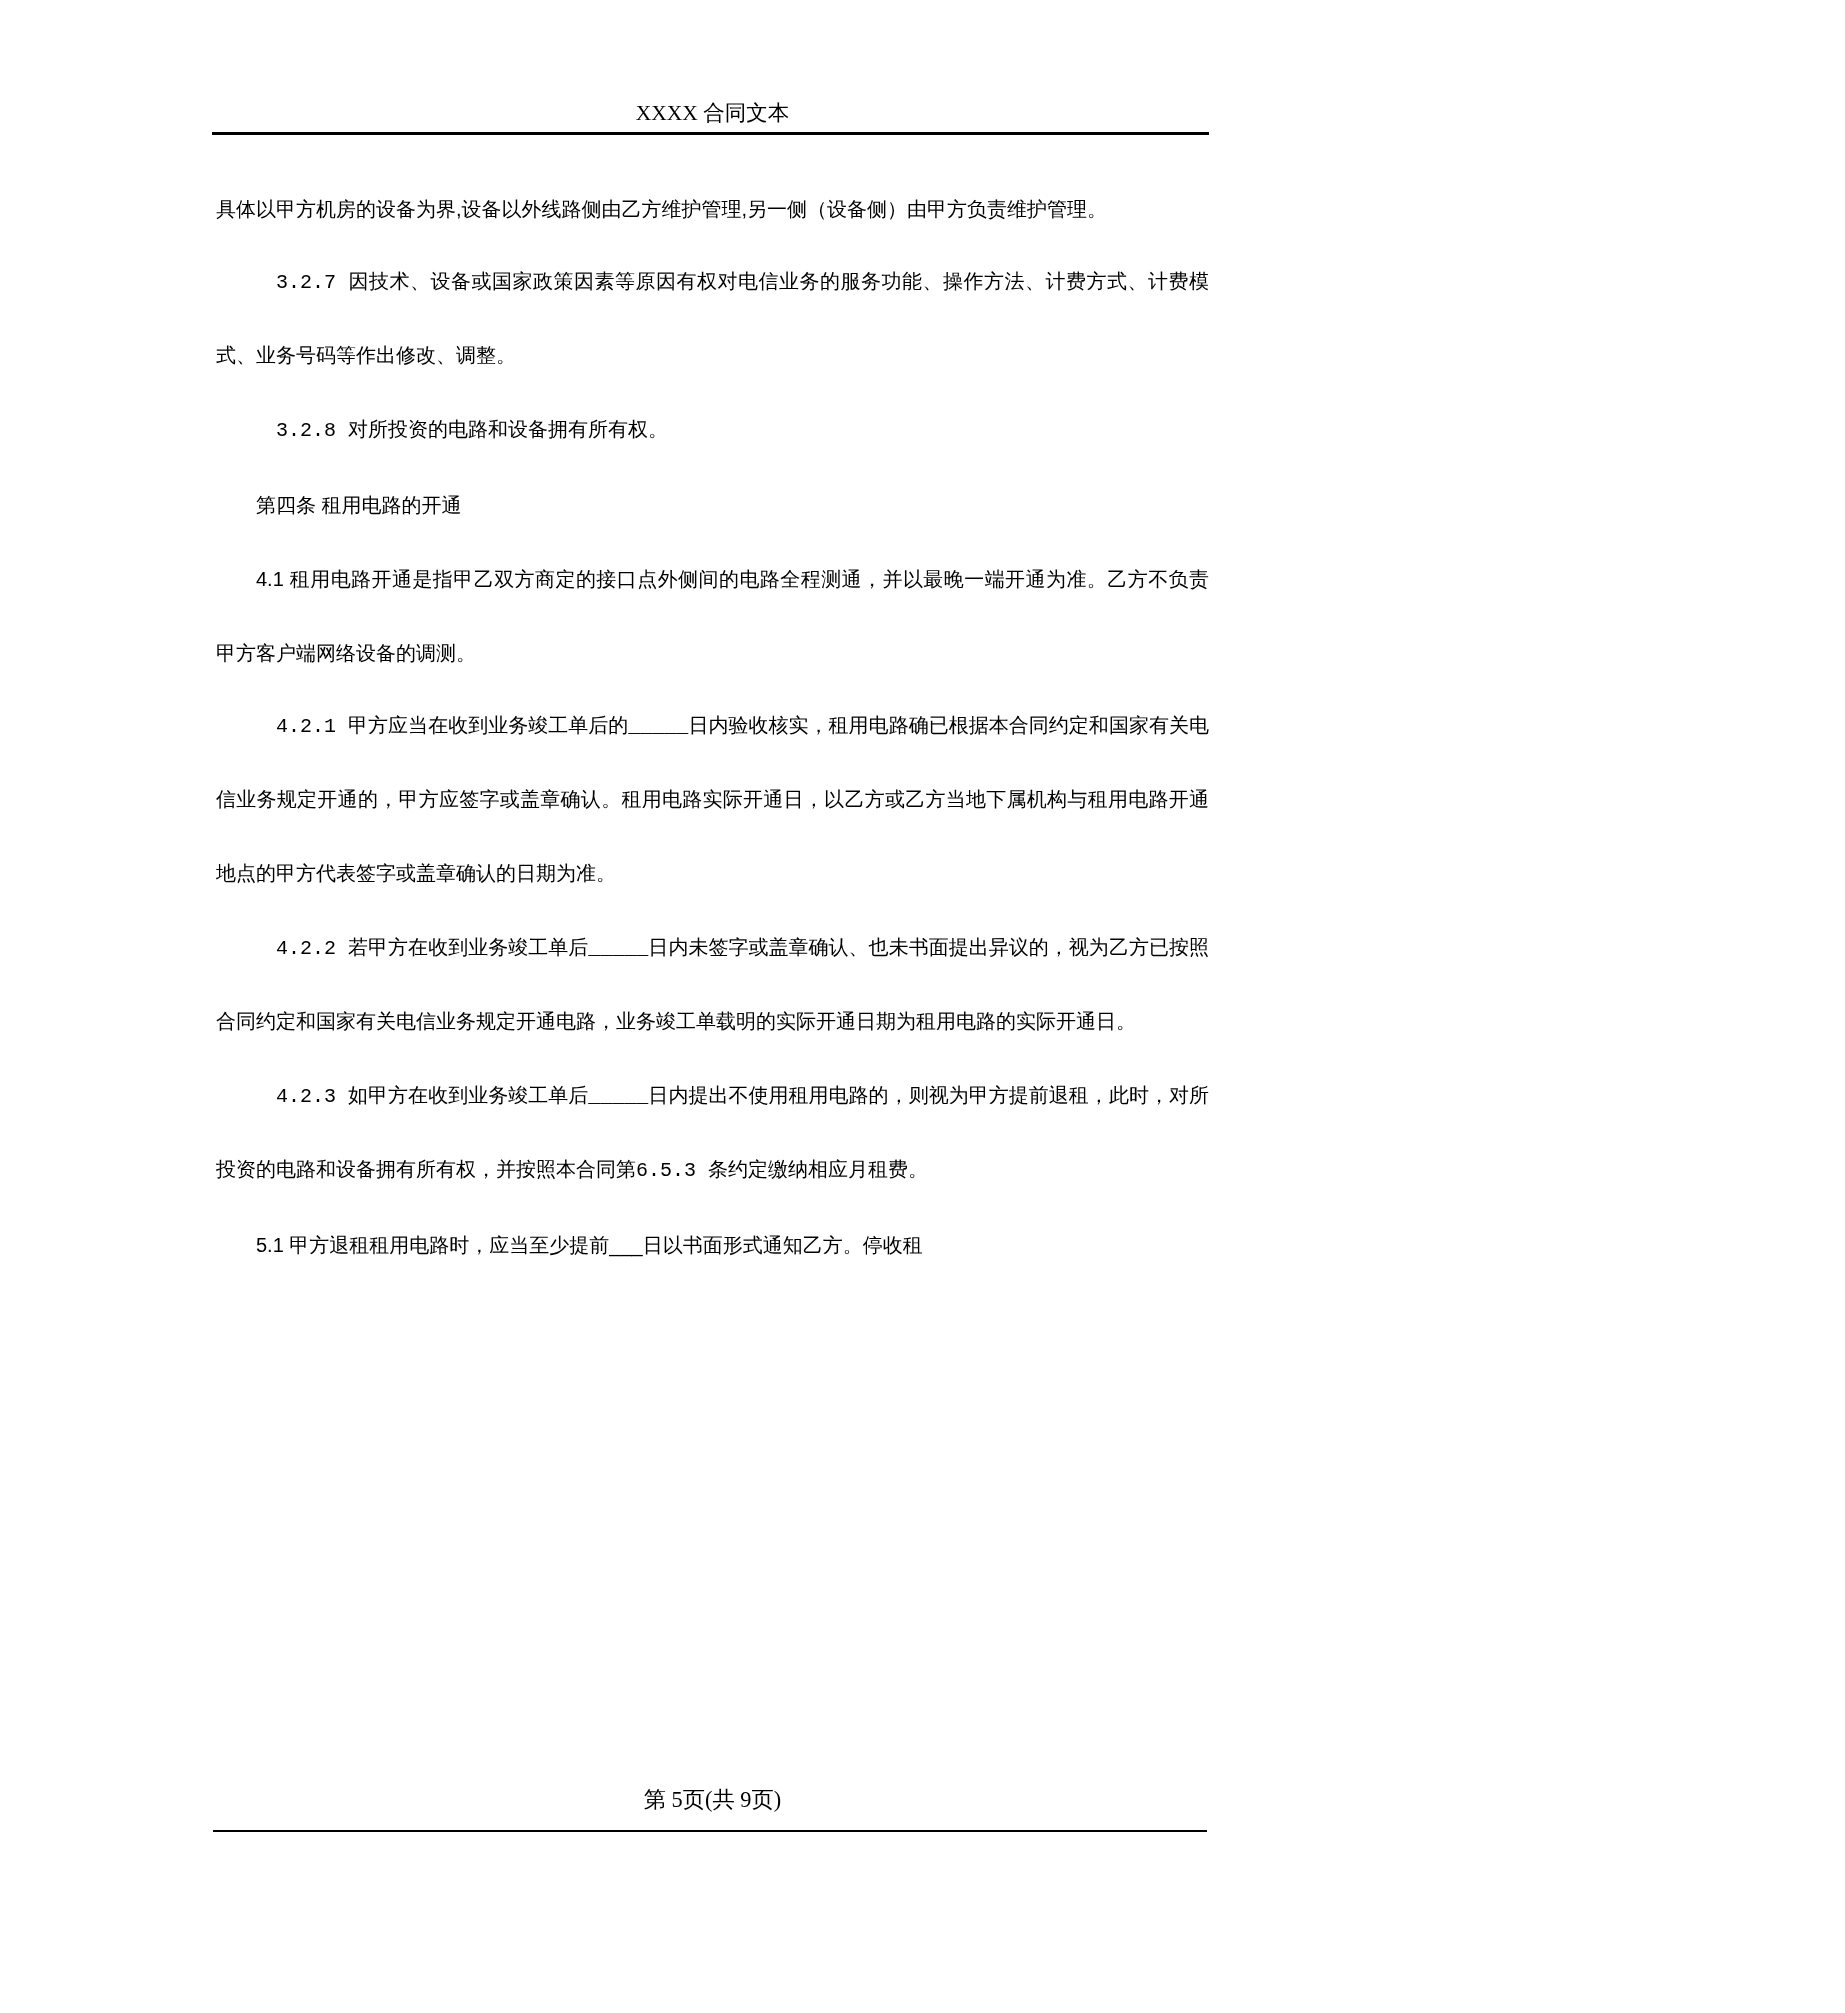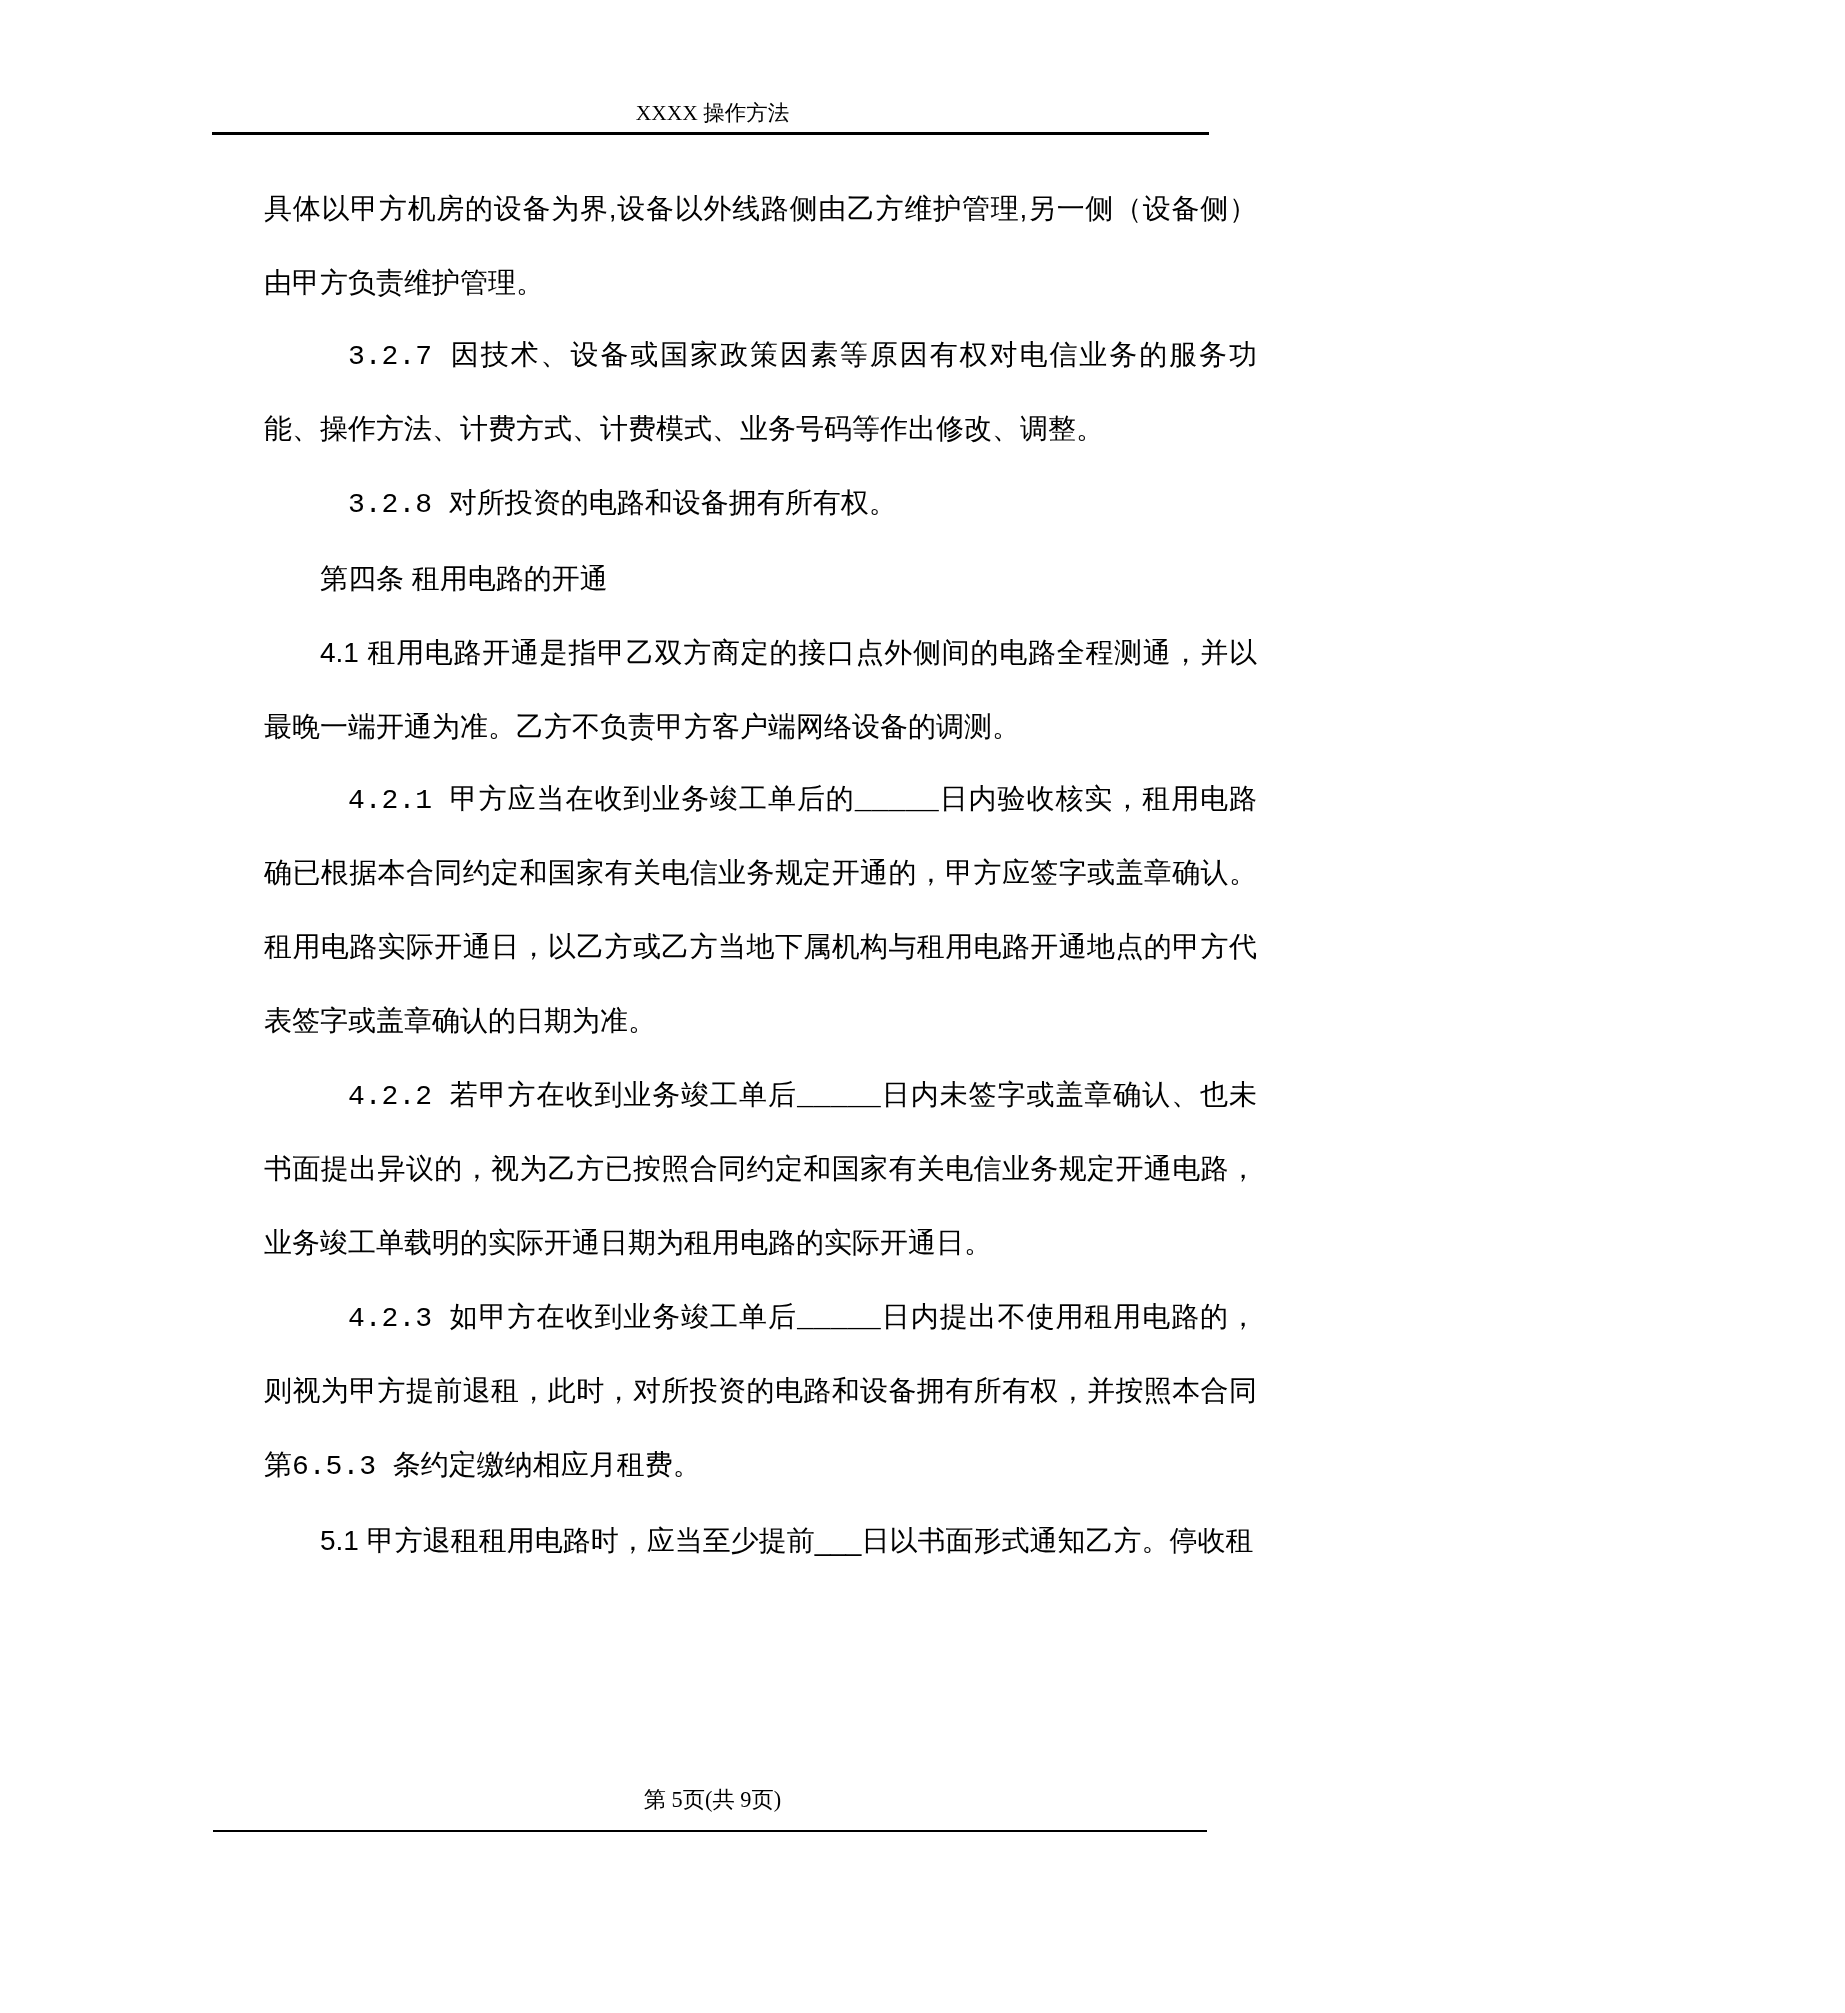--- a/index.html
+++ b/index.html
@@ -33,25 +33,24 @@
     left: 212px;
     width: 997px;
     height: 3.2px;
     background: #000000;
   }
   .doc-body {
     position: absolute;
     top: 172px;
     left: 216px;
     width: 993px;
-    font-size: 28px;
+    font-size: 20px;
     line-height: 74px;
     text-align: justify;
     letter-spacing: 0;
-    margin-left: 48px;
   }
   .doc-body p {
     margin: 0;
     padding: 0;
   }
   .doc-body p.indent-item { text-indent: 2em; }
   .doc-body p.indent-sub  { text-indent: 3em; font-family: Liberation Mono, monospace; }
   .doc-body p.bold        { font-weight: normal; }
   .footer-rule {
     position: absolute;
@@ -71,21 +70,21 @@
     font-size: 22.3px;
     line-height: 27px;
     white-space: pre;
   }
 </style>
 </head>
 <body>
 
 <div class="page">
 
-  <div class="header-title">XXXX 操作方法</div>
+  <div class="header-title">XXXX 合同文本</div>
 
   <div class="header-rule"></div>
 
   <div class="doc-body">
       <p>具体以甲方机房的设备为界,设备以外线路侧由乙方维护管理,另一侧（设备侧）由甲方负责维护管理。</p>
       <p class="indent-sub">3.2.7 因技术、设备或国家政策因素等原因有权对电信业务的服务功能、操作方法、计费方式、计费模式、业务号码等作出修改、调整。</p>
       <p class="indent-sub">3.2.8 对所投资的电路和设备拥有所有权。</p>
       <p class="indent-item bold">第四条 租用电路的开通</p>
       <p class="indent-item">4.1 租用电路开通是指甲乙双方商定的接口点外侧间的电路全程测通，并以最晚一端开通为准。乙方不负责甲方客户端网络设备的调测。</p>
       <p class="indent-sub">4.2.1 甲方应当在收到业务竣工单后的_____日内验收核实，租用电路确已根据本合同约定和国家有关电信业务规定开通的，甲方应签字或盖章确认。租用电路实际开通日，以乙方或乙方当地下属机构与租用电路开通地点的甲方代表签字或盖章确认的日期为准。</p>

